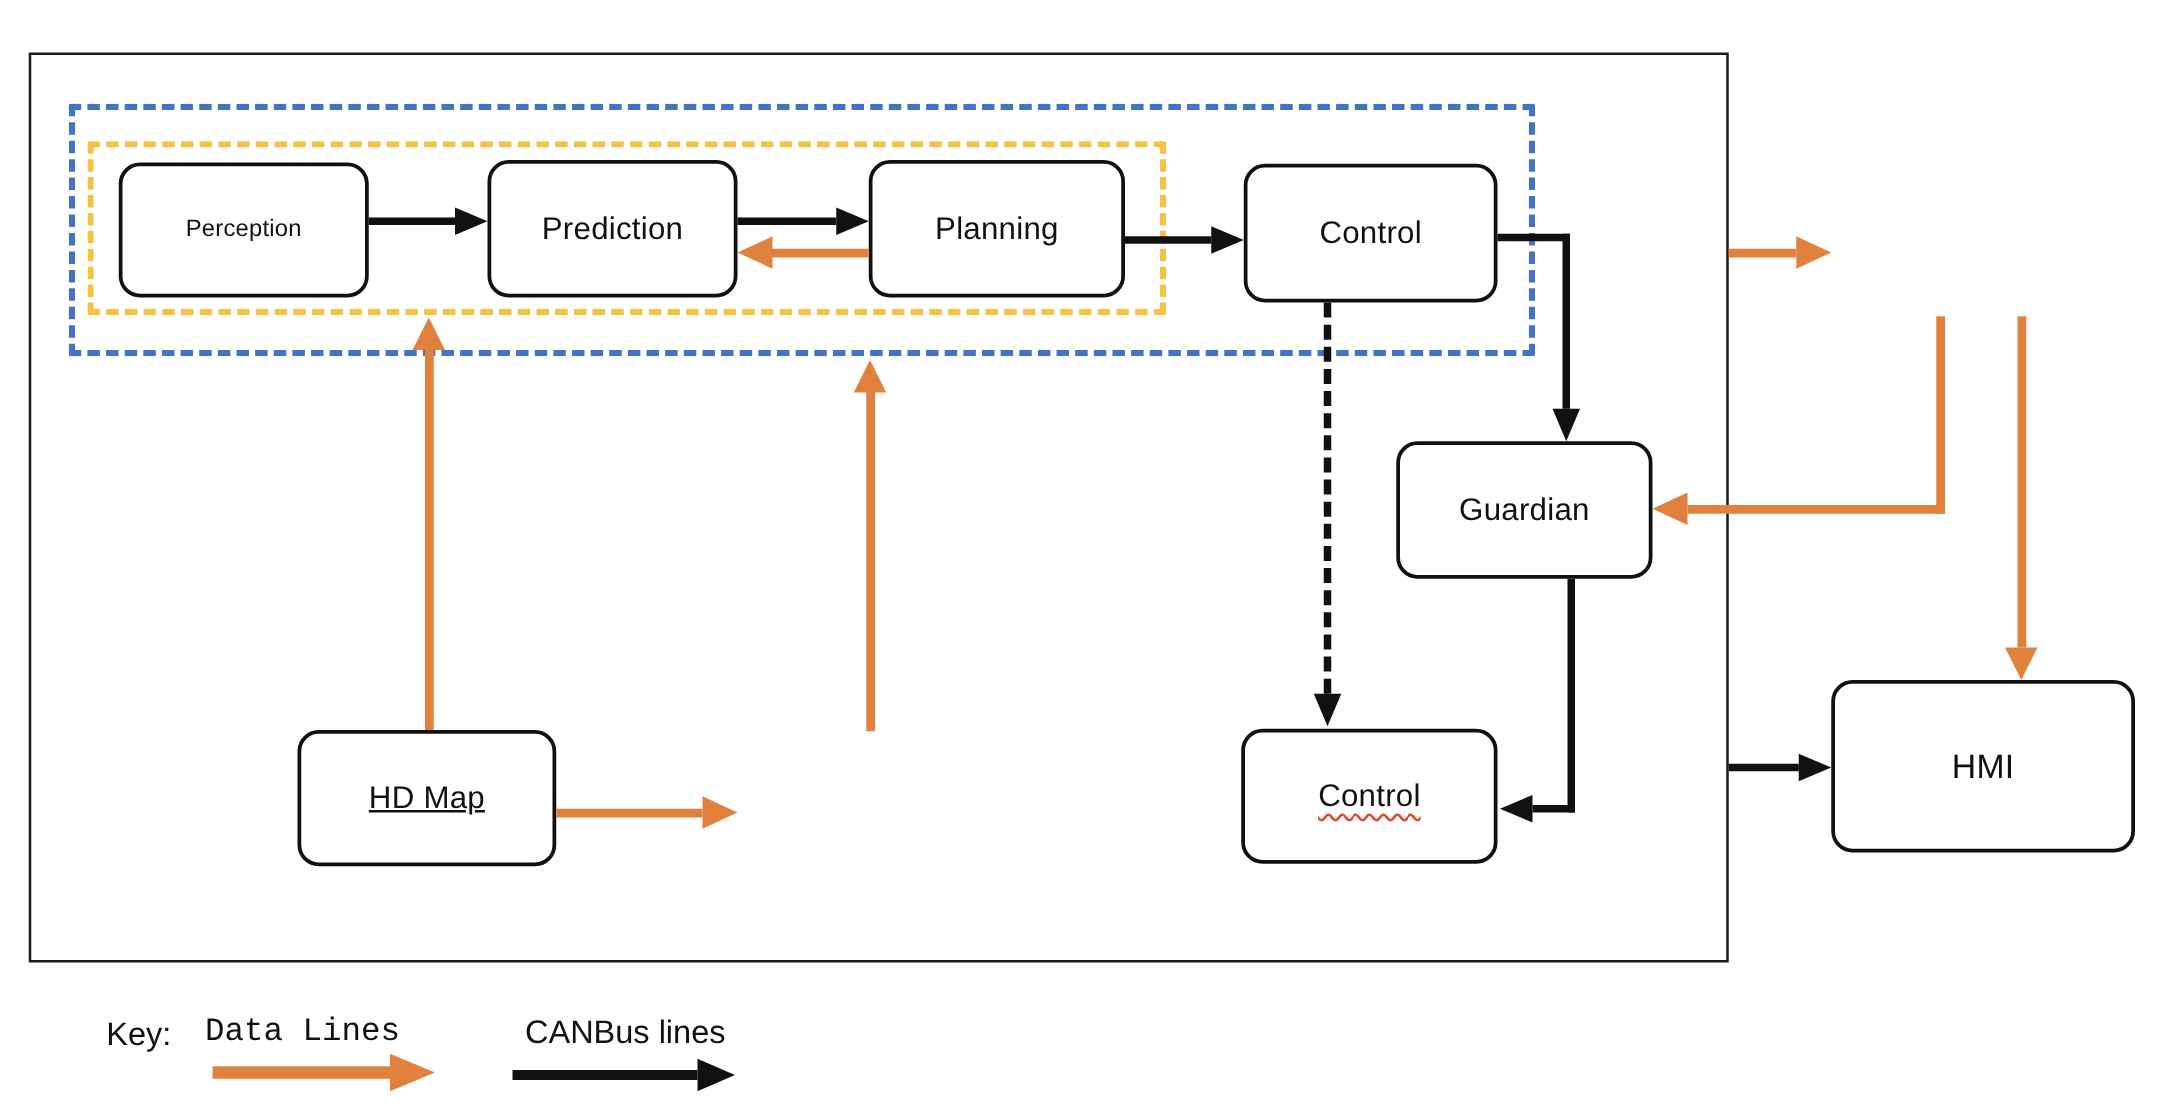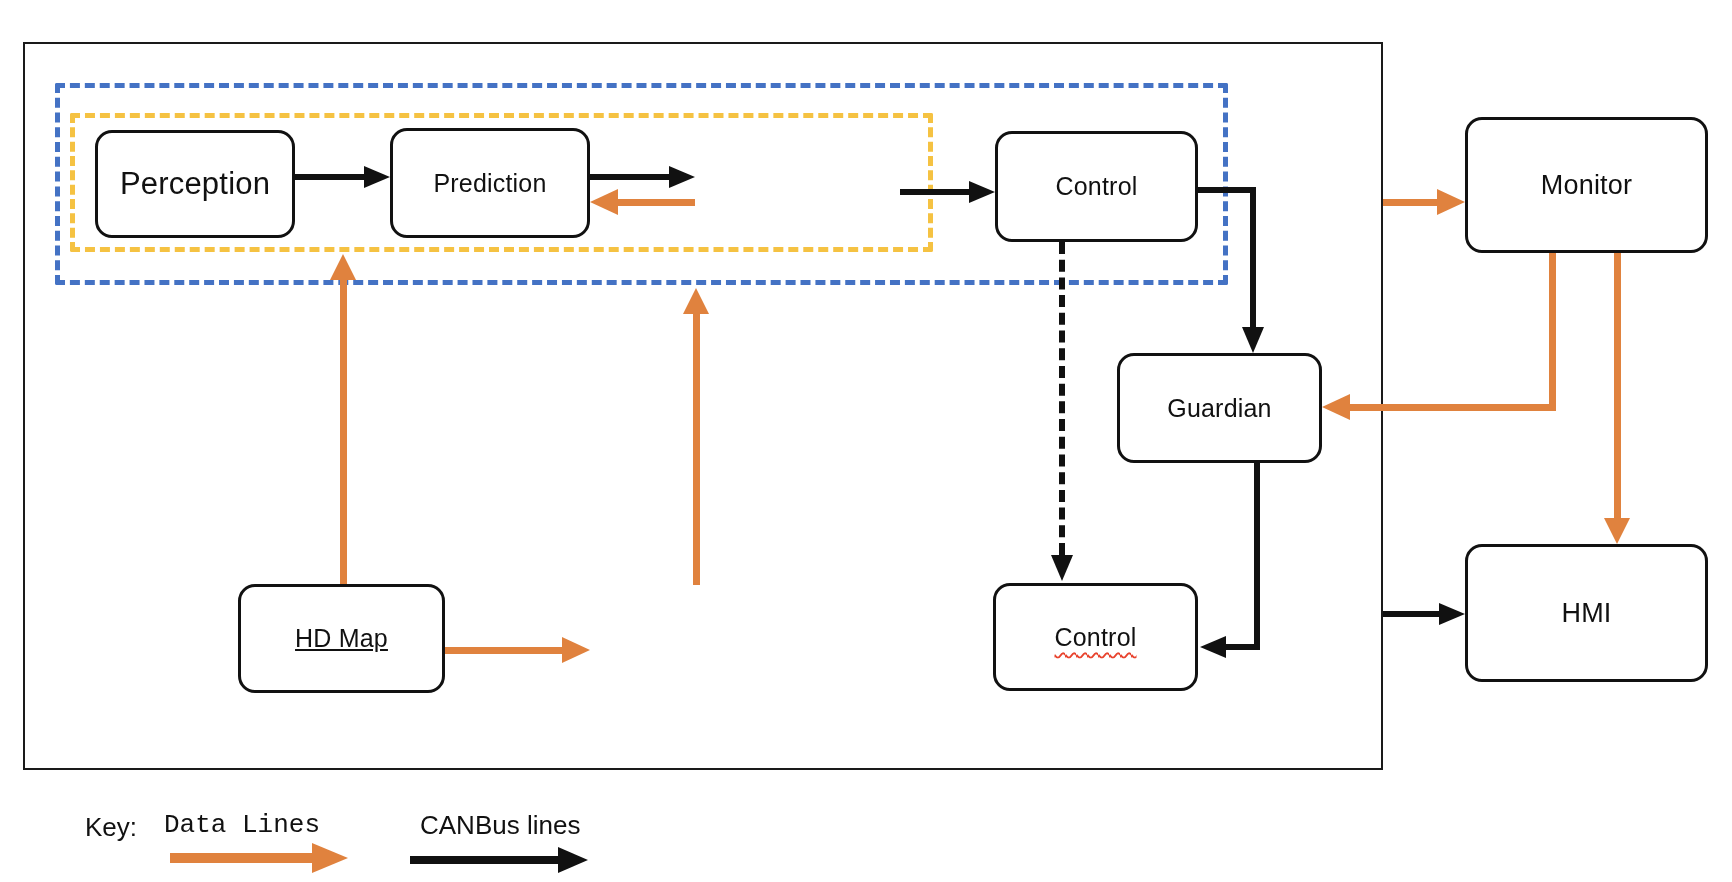--- a/index.html
+++ b/index.html
@@ -23,21 +23,21 @@
   }
   .group-dashed{position:absolute;box-sizing:border-box;border-style:dashed;border-width:5px;border-radius:2px;}
   .group-outer{left:55px;top:83px;width:1173px;height:202px;border-color:var(--group-outer-dashed);}
   .group-inner{left:70px;top:113px;width:863px;height:139px;border-color:var(--group-inner-dashed);}
   .node{
     position:absolute;box-sizing:border-box;background:var(--node-fill);
     border:3px solid var(--node-border);border-radius:17px;
     display:flex;align-items:center;justify-content:center;
     font-size:25px;letter-spacing:.2px;
   }
-  .node-perception{left:95px;top:130px;width:200px;height:108px;font-size:31px;align-items:center;}
+  .node-perception{left:95px;top:130px;width:200px;height:108px;font-size:19px;align-items:center;}
   .node-prediction{left:390px;top:128px;width:200px;height:110px;}
   .node-planning{left:695px;top:128px;width:205px;height:110px;}
   .node-control{left:995px;top:131px;width:203px;height:111px;}
   .node-monitor{left:1465px;top:117px;width:243px;height:136px;font-size:27px;border-width:3.5px;}
   .node-guardian{left:1117px;top:353px;width:205px;height:110px;}
   .node-hdmap{left:238px;top:584px;width:207px;height:109px;text-decoration:underline;}
   .node-localization{left:590px;top:585px;width:203px;height:108px;}
   .node-canbus{left:993px;top:583px;width:205px;height:108px;}
   .node-hmi{left:1465px;top:544px;width:243px;height:138px;font-size:27px;border-width:3.5px;}
   .misspelled{
@@ -74,25 +74,25 @@
   <div class="outer-box"></div>
   <div class="group-dashed group-outer"></div>
   <div class="group-dashed group-inner"></div>
 
   <div class="node node-perception">
       <span>Perception</span>
     </div>
   <div class="node node-prediction">
       <span>Prediction</span>
     </div>
+  <div class="node node-planning">
+      <span>Planning</span>
+    </div>
   <div class="node node-control">
       <span>Control</span>
-    </div>
-  <div class="node node-monitor">
-      <span>Monitor</span>
     </div>
   <div class="node node-guardian">
       <span>Guardian</span>
     </div>
   <div class="node node-hdmap">
       <span>HD Map</span>
     </div>
   <div class="node node-canbus">
       <span class="misspelled">Control</span>
     </div>

